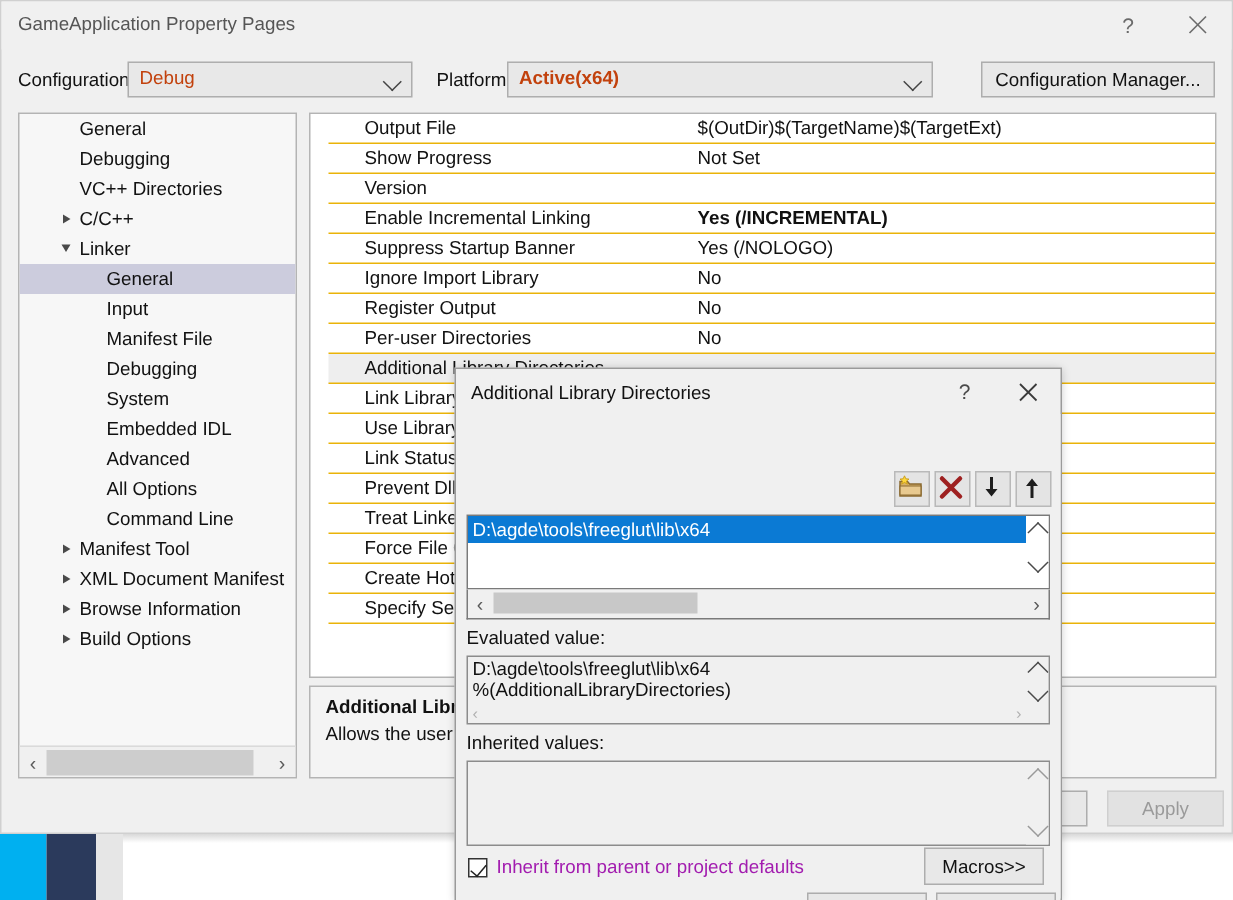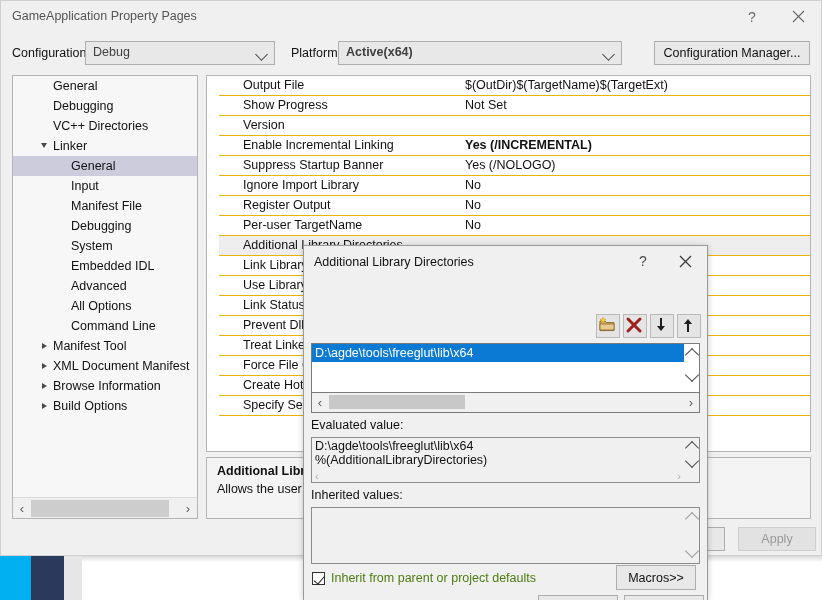--- a/index.html
+++ b/index.html
@@ -34,21 +34,21 @@
 
   
   #cfg-row { position:absolute; left:0; top:38px; width:820px; height:30px; }
   .cfg-label { position:absolute; top:7px; font-size:12.5px; color:#111; }
   #lbl-config   { left:11px; }
   #lbl-platform { left:246px;margin-left:44px; }
   .combo {
     position:absolute; top:2px; height:24px; background:#e8e8e8;
     border:1px solid #aeaeae; box-sizing:border-box;
   }
-  .combo .cv { position:absolute; left:7px; top:3px; font-size:12.5px; color:#404040; }
+  .combo .cv { position:absolute; left:7px; top:3px; font-size:12.5px; color:#c2410c; }
   .combo .carat {
     position:absolute; right:8px; top:8px; width:8px; height:8px;
     border-left:1.4px solid #444; border-bottom:1.4px solid #444;
     transform:rotate(-45deg);
   }
   #combo-config   { left:84px;  width:190px; }
   #combo-platform { left:337px; width:284px;font-weight:bold; }
   #btn-cfgmgr {
     position:absolute; left:653px; top:2px; width:156px; height:24px;
     background:#e8e8e8; border:1px solid #adadad; box-sizing:border-box;
@@ -177,21 +177,21 @@
   #chk-row { position:absolute; left:8px; top:295px; }
   #chk-box {
     position:absolute; left:0; top:1px; width:13px; height:13px;
     background:#ffffff; border:1px solid #333333; box-sizing:border-box;
   }
   #chk-mark {
     position:absolute; left:3px; top:1px; width:5px; height:9px;
     border-right:1.6px solid #222; border-bottom:1.6px solid #222;
     transform:rotate(40deg);
   }
-  #chk-label { position:absolute; left:19px; top:0px; font-size:12.5px; color:#4d7c0f; white-space:nowrap; }
+  #chk-label { position:absolute; left:19px; top:0px; font-size:12.5px; color:#a21caf; white-space:nowrap; }
 
   
   .sbtn {
     position:absolute; border:1px solid #adadad; background:#e8e8e8; box-sizing:border-box;
     font-size:12.5px; color:#111; display:flex; align-items:center; justify-content:center;
   }
   #btn-macros { left:312px; top:289px; width:80px; height:25px; }
   #btn-ok-sub     { left:234px; top:319px; width:80px; height:26px; }
   #btn-cancel-sub { left:320px; top:319px; width:80px; height:26px; }
 </style>
@@ -239,20 +239,24 @@
         <div class="tnode">
           <span class="tlabel" style="left: 40px;">General</span>
         </div>
         <div class="tnode">
           <span class="tlabel" style="left: 40px;">Debugging</span>
         </div>
         <div class="tnode">
           <span class="tlabel" style="left: 40px;">VC++ Directories</span>
         </div>
         <div class="tnode">
+          <span class="tw" style="left: 24px;"><span class="tri-r"></span></span>
+          <span class="tlabel" style="left: 40px;">C/C++</span>
+        </div>
+        <div class="tnode">
           <span class="tw" style="left: 24px;"><span class="tri-d"></span></span>
           <span class="tlabel" style="left: 40px;">Linker</span>
         </div>
         <div class="tnode sel">
           <span class="tlabel" style="left: 58px;">General</span>
         </div>
         <div class="tnode">
           <span class="tlabel" style="left: 58px;">Input</span>
         </div>
         <div class="tnode">
@@ -323,21 +327,21 @@
       </div>
       <div class="prow">
         <span class="pname">Ignore Import Library</span>
         <span class="pval">No</span>
       </div>
       <div class="prow">
         <span class="pname">Register Output</span>
         <span class="pval">No</span>
       </div>
       <div class="prow">
-        <span class="pname">Per-user TargetName</span>
+        <span class="pname">Per-user Directories</span>
         <span class="pval">No</span>
       </div>
       <div class="prow sel">
         <span class="pname">Additional Library Directories</span>
         <span class="pval"></span>
       </div>
       <div class="prow">
         <span class="pname">Link Library D</span>
         <span class="pval"></span>
       </div>

